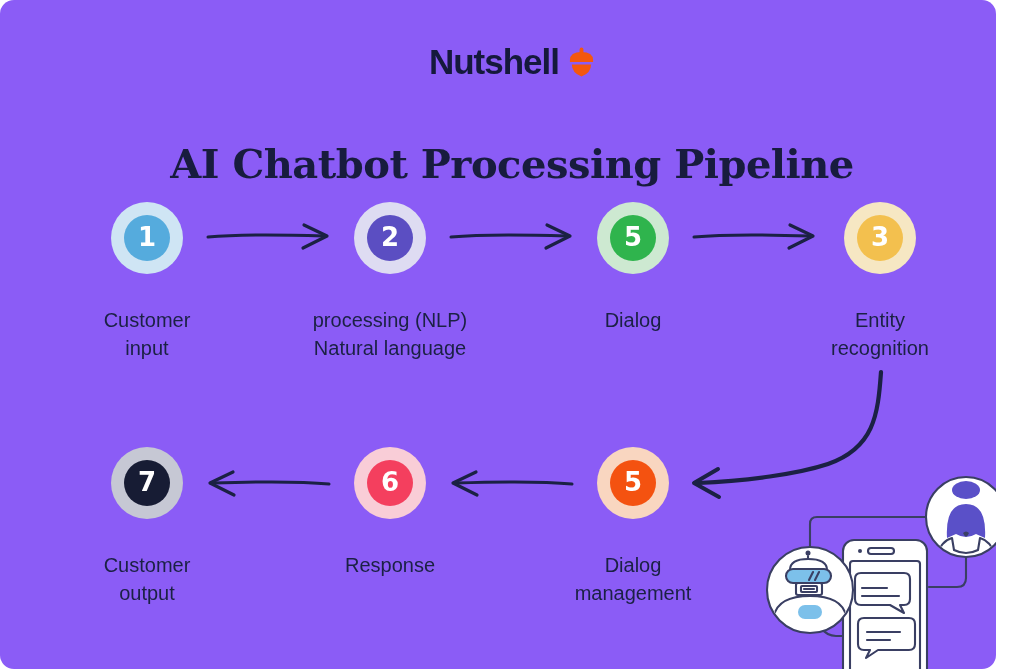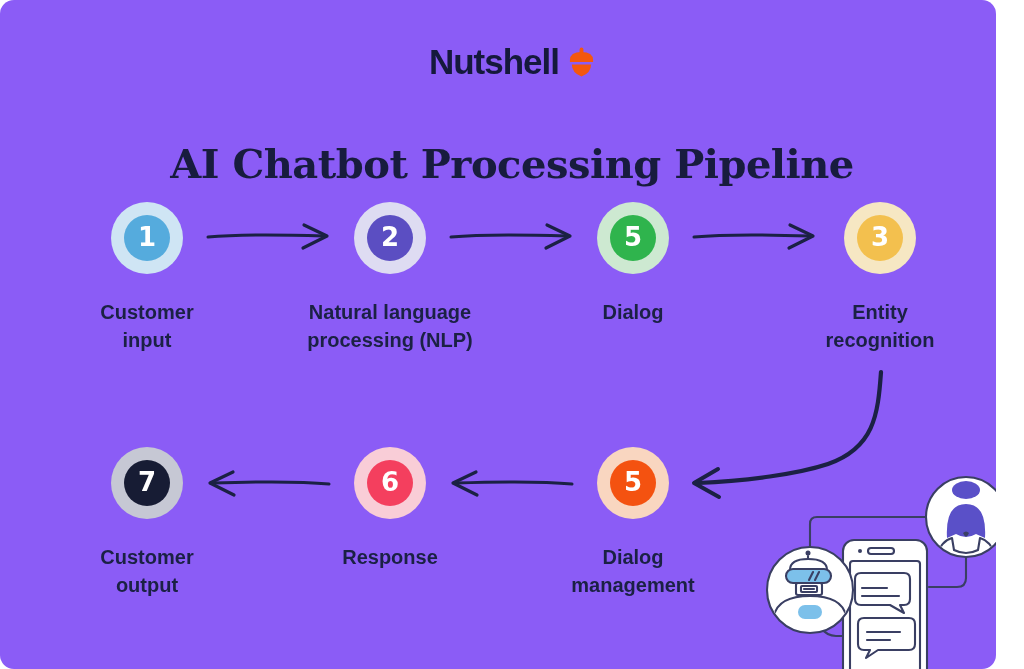--- a/index.html
+++ b/index.html
@@ -38,22 +38,22 @@
   .bubble{
     width:46px;height:46px;border-radius:50%;
     display:flex;align-items:center;justify-content:center;
   }
   .num{
     color:#ffffff;font-size:26px;font-weight:700;
     font-family:"DejaVu Sans",sans-serif;
     transform:translateY(-1px);
   }
   .label{
-    margin-top:24px;text-align:center;
-    font-size:20px;font-weight:700;line-height:1.42;
+    margin-top:32px;text-align:center;
+    font-size:20px;font-weight:400;line-height:1.42;
     color:#1b2144;
   }
   .arrow{position:absolute;}
   .arrow path{stroke:#1b2144;fill:none;stroke-linecap:round;stroke-linejoin:round;}
   .illu{position:absolute;left:740px;top:460px;}
   .illu .ln{stroke:#3a3f63;fill:none;stroke-width:2.1;stroke-linecap:round;stroke-linejoin:round;}
   .illu .fw{fill:#ffffff;}
   .illu .fi{fill:#3a3f63;stroke:none;}
 </style>
 </head>
@@ -84,22 +84,22 @@
     </div>
   </div>
 
   <div class="step" style="left:280px;top:202px">
     <div class="ring" style="background-color: rgb(222, 220, 242);">
       <div class="bubble" style="background-color: rgb(91, 78, 194);">
         <span class="num">2</span>
       </div>
     </div>
     <div class="label">
-      <div>Natural language</div>
-        <div>processing (NLP)</div>
+      <div>processing (NLP)</div>
+        <div>Natural language</div>
     </div>
   </div>
 
   <div class="step" style="left:523px;top:202px">
     <div class="ring" style="background-color: rgb(205, 233, 209);">
       <div class="bubble" style="background-color: rgb(47, 180, 77);">
         <span class="num">5</span>
       </div>
     </div>
     <div class="label">

